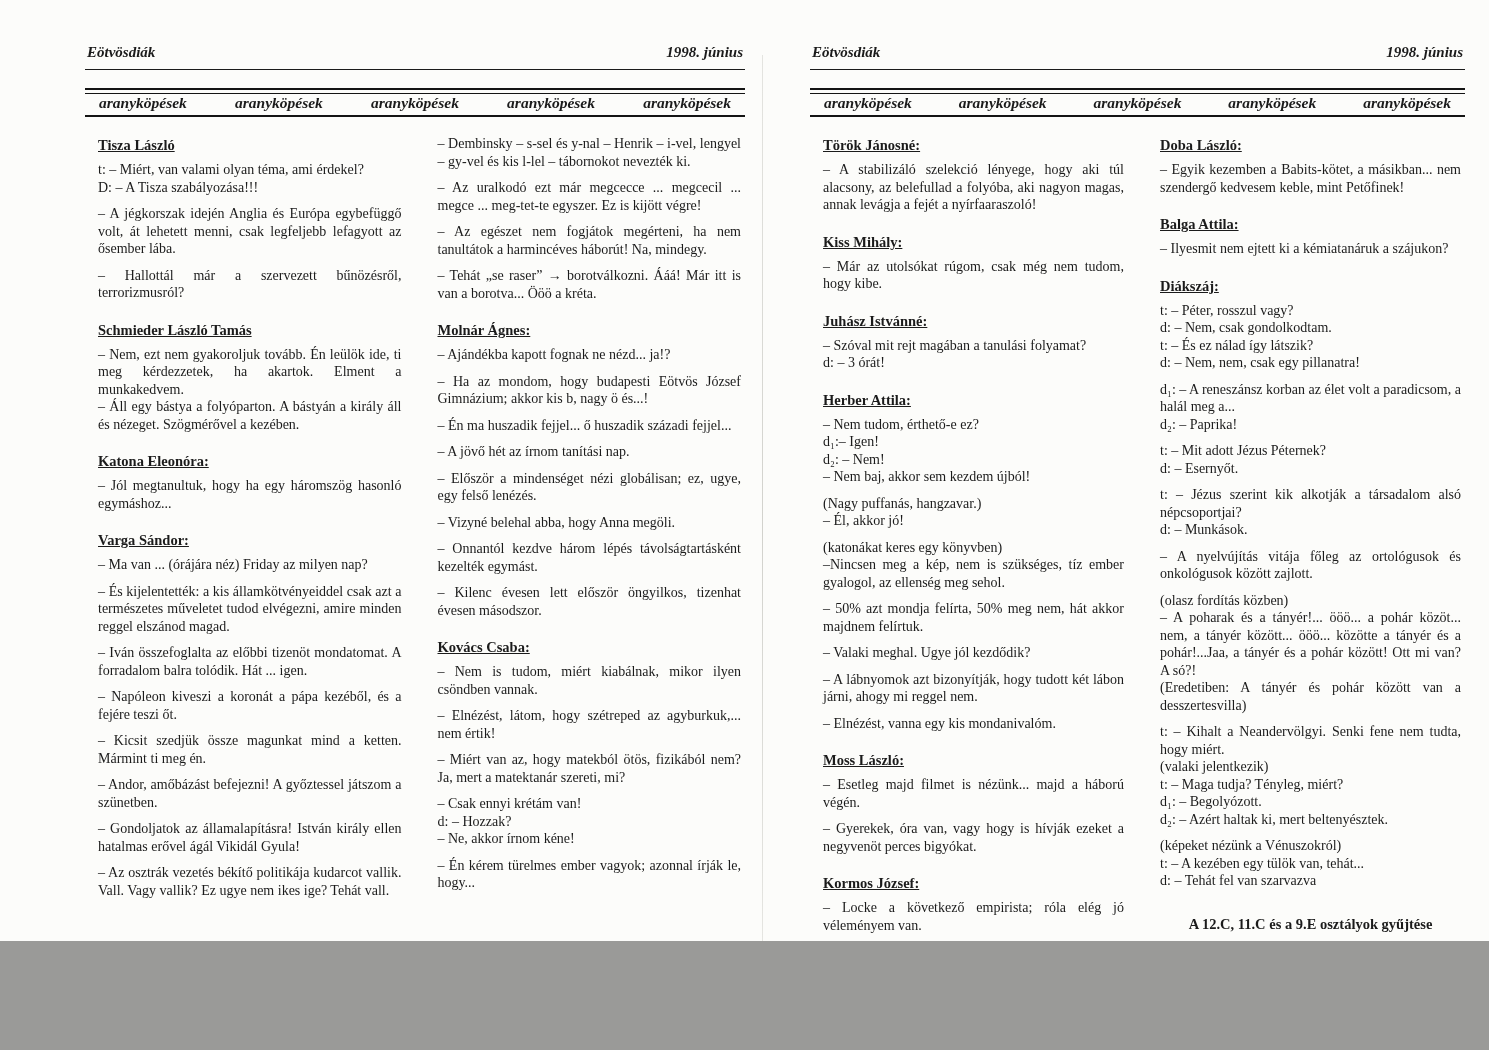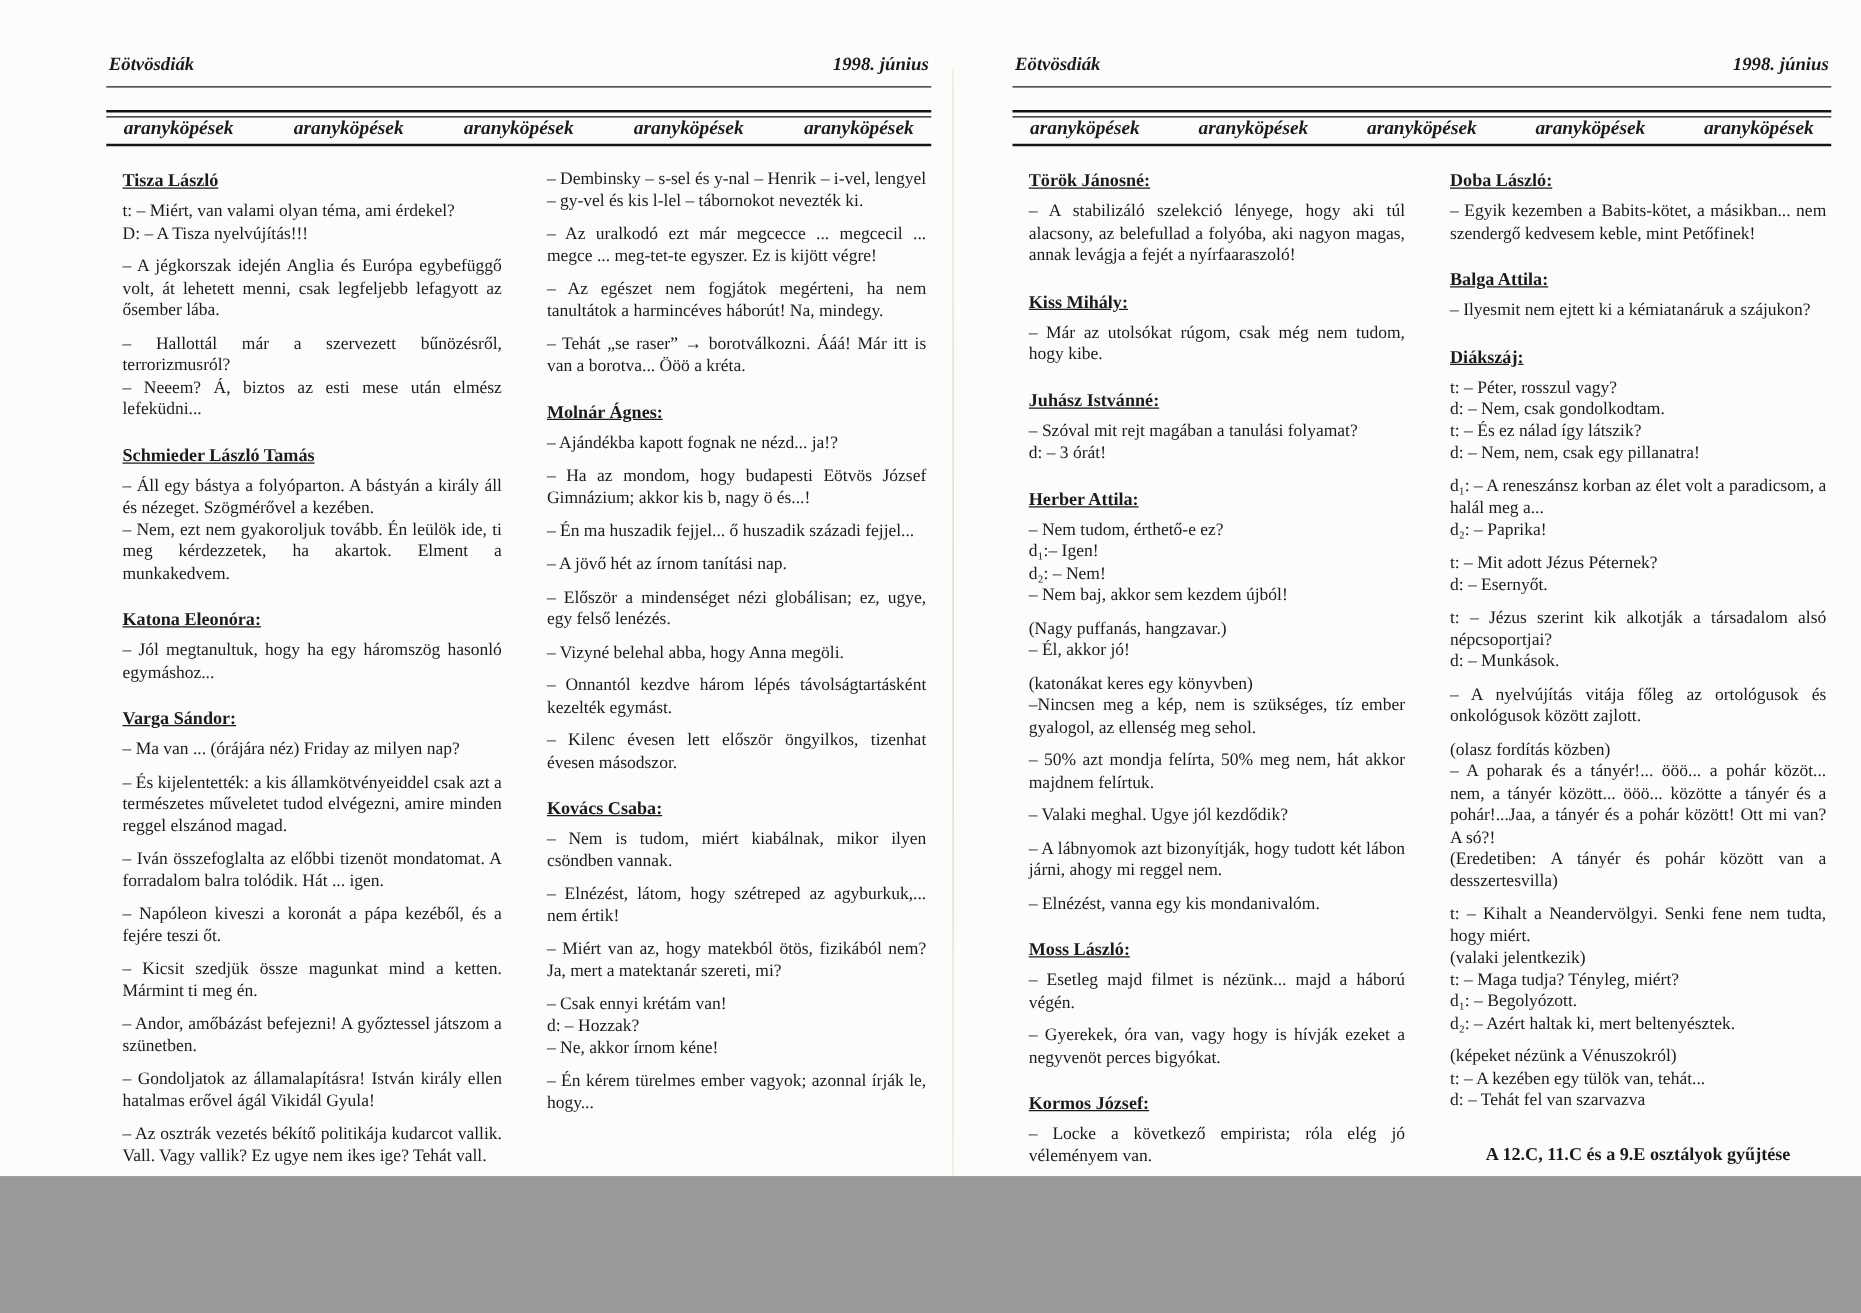--- a/index.html
+++ b/index.html
@@ -85,35 +85,34 @@
       <span>aranyköpések</span>
       <span>aranyköpések</span>
       <span>aranyköpések</span>
     </div>
     <div class="columns">
       <div class="col">
           <section class="qsection">
             <h3 class="qheading">Tisza László</h3>
             <div class="qblock">
               <p class="qline">t: – Miért, van valami olyan téma, ami érdekel?</p>
-              <p class="qline">D: – A Tisza nyelvújítás!!!</p>
+              <p class="qline">D: – A Tisza szabályozása!!!</p>
             </div>
             <div class="qblock">
               <p class="qline">– A jégkorszak idején Anglia és Európa egybefüggő volt, át lehetett menni, csak legfeljebb lefagyott az ősember lába.</p>
             </div>
             <div class="qblock">
               <p class="qline">– Hallottál már a szervezett bűnözésről, terrorizmusról?</p>
-              <p class="qline">– Neeem? Á, biztos az esti mese után elmész lefeküdni...</p>
             </div>
           </section>
           <section class="qsection">
             <h3 class="qheading">Schmieder László Tamás</h3>
             <div class="qblock">
+              <p class="qline">– Nem, ezt nem gyakoroljuk tovább. Én leülök ide, ti meg kérdezzetek, ha akartok. Elment a munkakedvem.</p>
               <p class="qline">– Áll egy bástya a folyóparton. A bástyán a király áll és nézeget. Szögmérővel a kezében.</p>
-              <p class="qline">– Nem, ezt nem gyakoroljuk tovább. Én leülök ide, ti meg kérdezzetek, ha akartok. Elment a munkakedvem.</p>
             </div>
           </section>
           <section class="qsection">
             <h3 class="qheading">Katona Eleonóra:</h3>
             <div class="qblock">
               <p class="qline">– Jól megtanultuk, hogy ha egy háromszög hasonló egymáshoz...</p>
             </div>
           </section>
           <section class="qsection">
             <h3 class="qheading">Varga Sándor:</h3>

